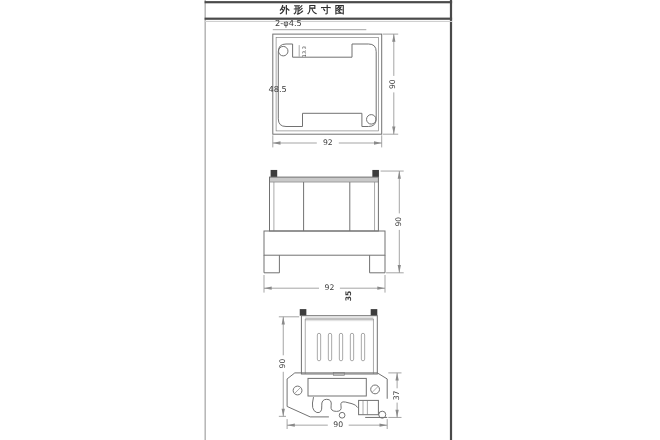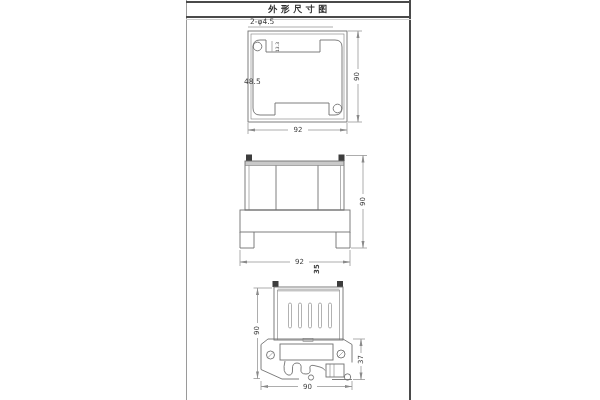--- a/index.html
+++ b/index.html
@@ -4,21 +4,21 @@
 <style>
   html,body{margin:0;padding:0;}
   body{background:#fff;font-family:"DejaVu Sans","Liberation Sans",sans-serif;}
   #page{position:relative;width:600px;height:400px;background:#ffffff;overflow:hidden;}
   .vline{position:absolute;top:0;bottom:0;background:#8a8a8a;}
   #border-left{left:186px;width:1px;background:#9a9a9a;}
   #border-right{left:409px;width:2px;background:#4a4a4a;}
   #title-top-rule{position:absolute;left:186px;width:225px;top:1px;height:2px;background:#4a4a4a;}
   #title-bottom-rule{position:absolute;left:186px;width:225px;top:16px;height:2px;background:#4a4a4a;}
   #title-bottom-rule2{position:absolute;left:186px;width:225px;top:19px;height:1px;background:#cfcfcf;}
-  #title-cell{position:absolute;left:200px;top:3px;width:225px;height:13px;
+  #title-cell{position:absolute;left:186px;top:3px;width:225px;height:13px;
      display:flex;align-items:center;justify-content:center;padding-right:26px;box-sizing:border-box;
      font-size:9px;font-weight:bold;color:#2f2f2f;letter-spacing:3.5px;white-space:nowrap;}
   svg{position:absolute;left:0;top:0;}
   svg text{font-family:"DejaVu Sans","Liberation Sans",sans-serif;fill:#3c3c3c;}
   .obj{stroke:#707070;stroke-width:0.9;fill:none;}
   .thin{stroke:#7d7d7d;stroke-width:0.6;fill:none;}
   .dim{stroke:#8a8a8a;stroke-width:0.7;fill:none;}
   .dark{fill:#3d3d3d;stroke:none;}
   .band{fill:#c9c9c9;stroke:none;}
   .band2{fill:#e3e3e3;stroke:none;}

